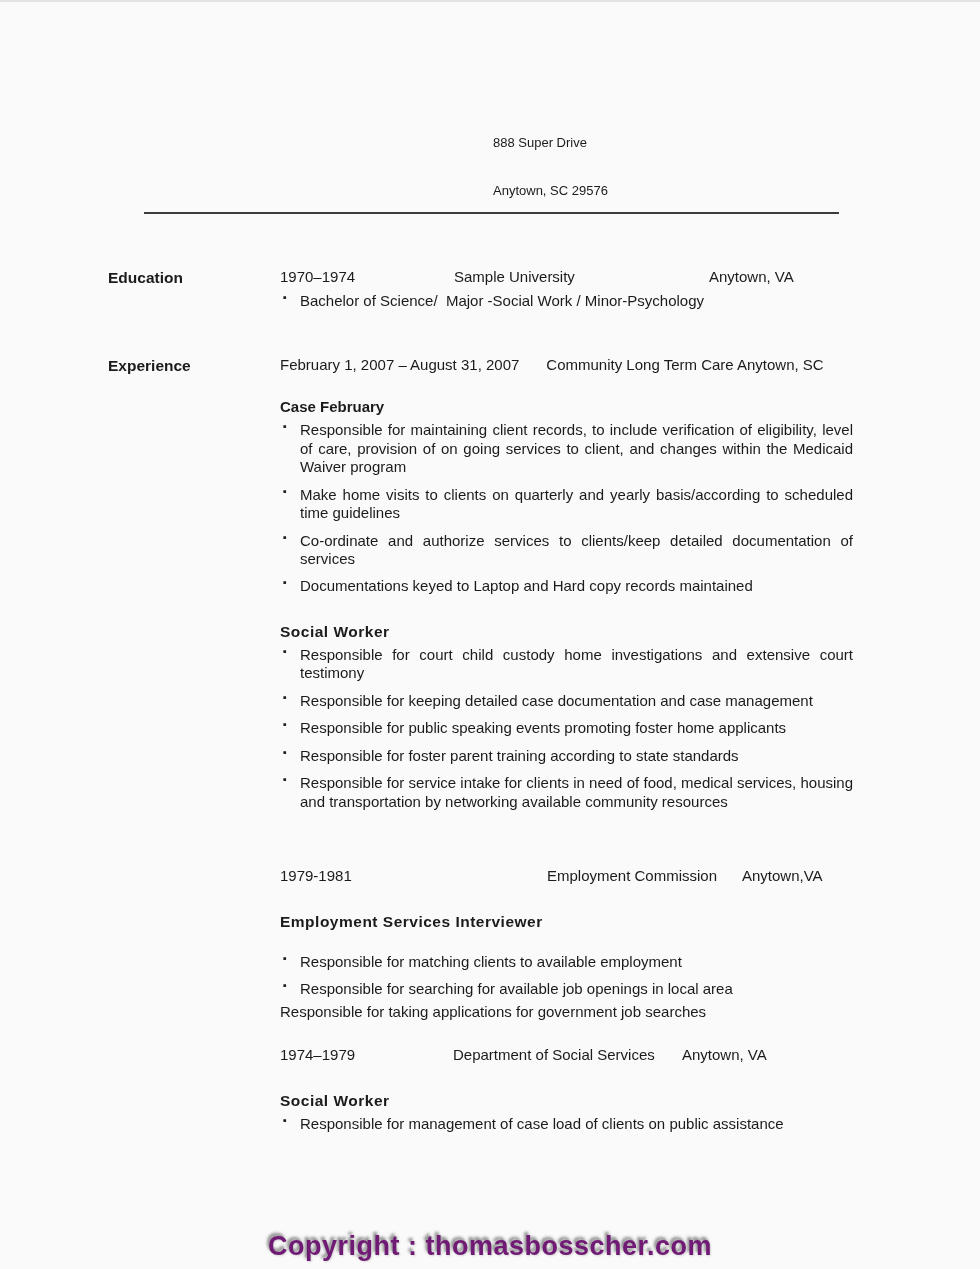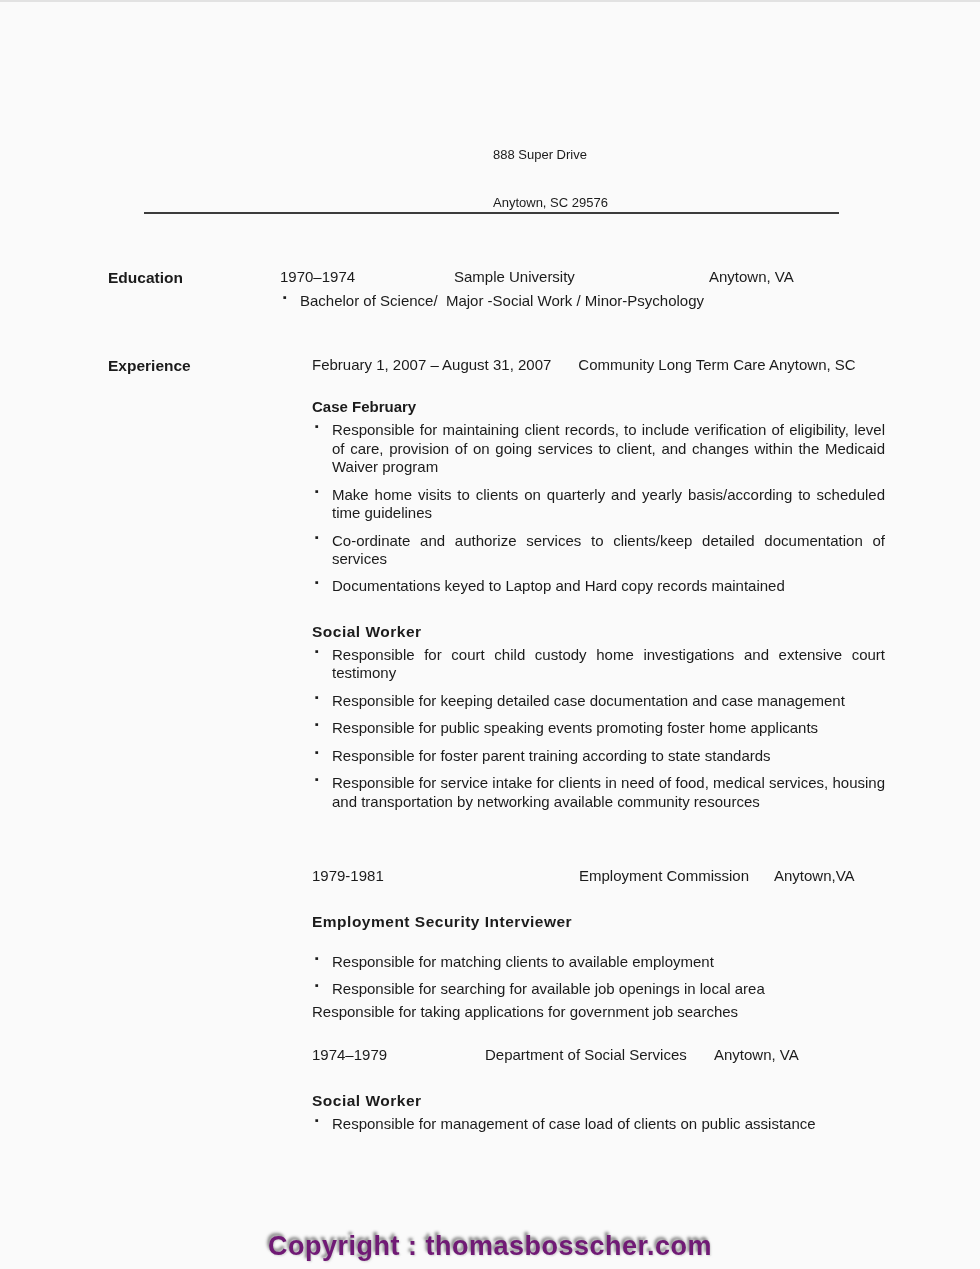--- a/index.html
+++ b/index.html
@@ -11,35 +11,35 @@
     background:#fafafa;
     border-top:2px solid #e2e2e2;
     color:#1b1b1b;
     font-family:"Liberation Sans","DejaVu Sans",sans-serif;
     font-size:15px;
     line-height:1.23;
     overflow:hidden;
   }
 
   
-  .contact-address { position:absolute; left:493px; top:113px; font-size:13px; line-height:16px; white-space:pre-wrap; }
+  .contact-address { position:absolute; left:493px; top:101px; font-size:13px; line-height:16px; white-space:pre-wrap; }
   .contact-phones  { position:absolute; left:668px; top:112px; font-size:12.5px; line-height:15px; white-space:pre-wrap; }
   .name {
     position:absolute; left:143px; top:151px;
     font-size:44px; font-weight:bold; letter-spacing:-1.5px;
     -webkit-text-stroke:1.4px #111;
     color:#111;
   }
   .rule { position:absolute; left:144px; top:210px; width:695px; height:2px; background:#3c3c3c; }
 
   
   .content { position:absolute; left:108px; top:266px; width:746px; }
   .section { display:grid; grid-template-columns:172px 573px; }
   .section-label { font-weight:bold; font-size:15.5px; }
-  .exp-section { margin-top:46px;gap:32px; }
+  .exp-section { margin-top:46px; }
 
   
   .meta-row { position:relative; height:19px; }
   .meta-row .org, .meta-row .loc { position:absolute; top:0; white-space:nowrap; }
 
   .edu-bullets { margin-top:8px; }
 
   
   .job-header-wrap { width:572px; }
   .date-gap { display:inline-block; width:27px; }
@@ -123,21 +123,21 @@
           <li>Responsible for foster parent training according to state standards</li>
           <li>Responsible for service intake for clients in need of food, medical services, housing and transportation by networking available community resources</li>
         </ul>
 
         <div class="meta-row job2-row">
           <span>1979-1981</span>
           <span class="org" style="left:267px">Employment Commission</span>
           <span class="loc" style="left:462px">Anytown,VA</span>
         </div>
 
-        <div class="role-title spaced tall-gap">Employment Security Interviewer</div>
+        <div class="role-title spaced tall-gap">Employment Services Interviewer</div>
         <ul class="bullets wide-gap">
           <li>Responsible for matching clients to available employment</li>
           <li>Responsible for searching for available job openings in local area</li>
         </ul>
         <div class="plain-line">Responsible for taking applications for government job searches</div>
 
         <div class="meta-row job3-row">
           <span>1974–1979</span>
           <span class="org" style="left:173px">Department of Social Services</span>
           <span class="loc" style="left:402px">Anytown, VA</span>

